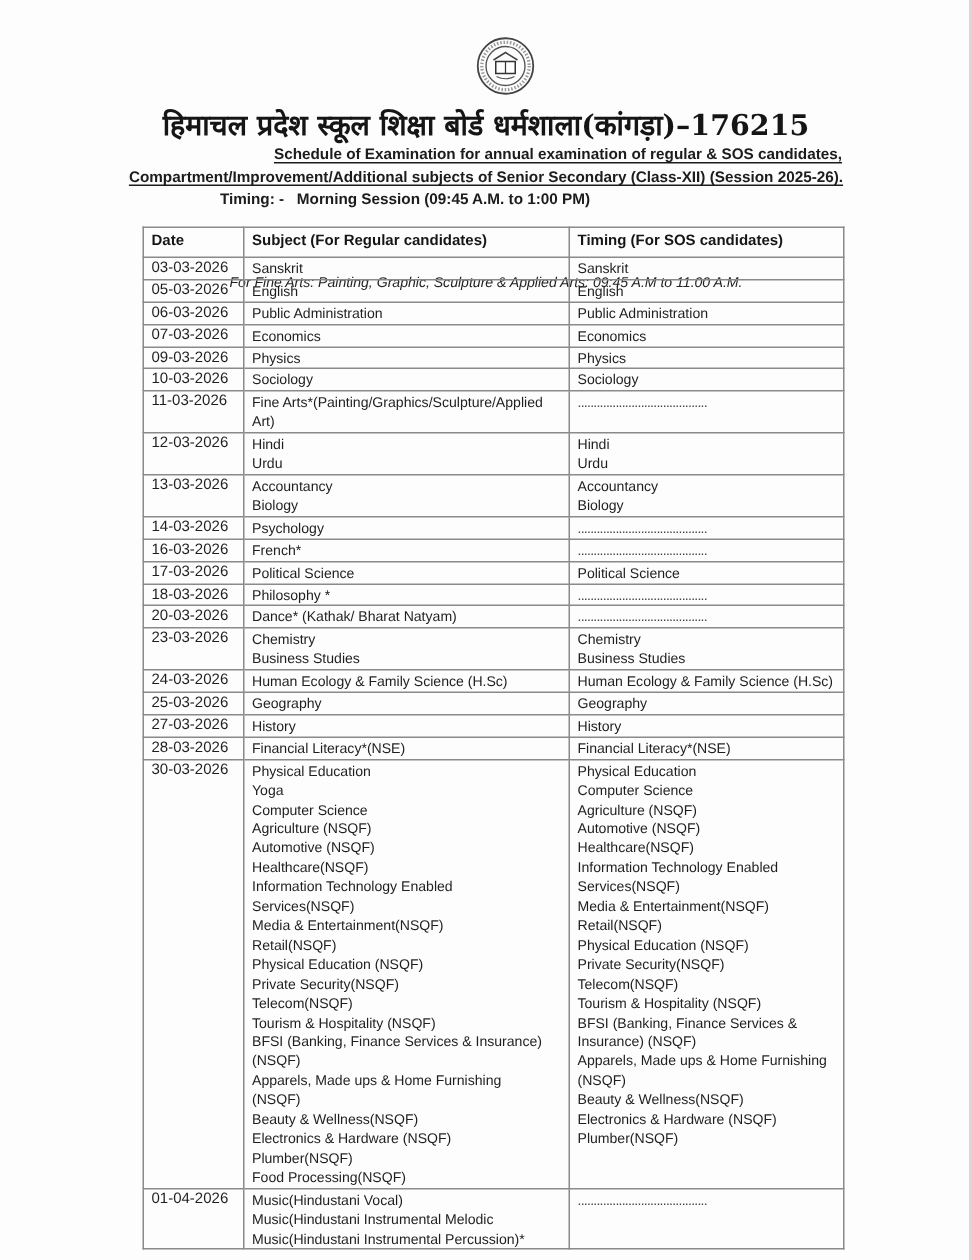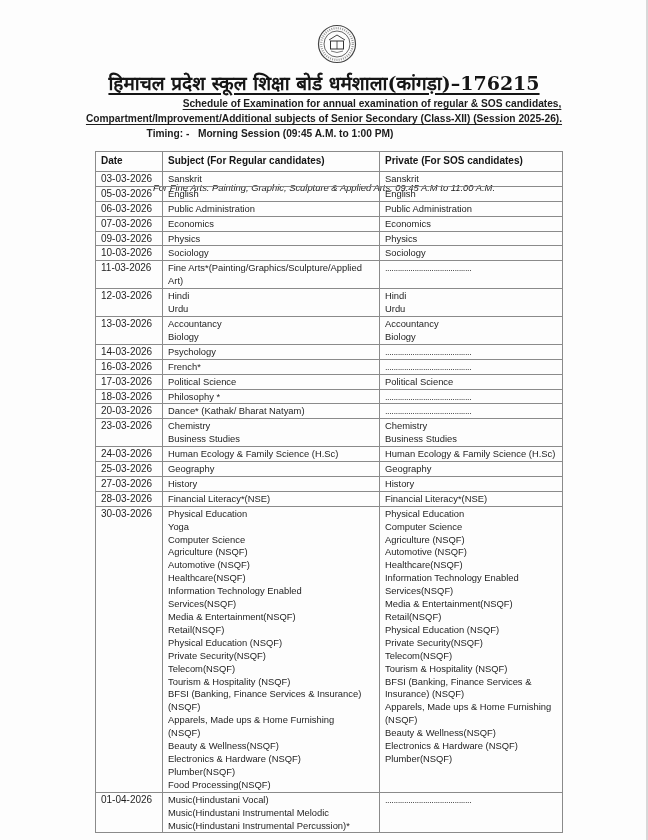--- a/index.html
+++ b/index.html
@@ -17,21 +17,21 @@
   .logo {
     position: absolute; left: 317px; top: 24px; width: 40px; height: 40px;
   }
   .hindi-title {
     position: absolute; left: 0; width: 648px; top: 70px;
     text-align: center;
     font-family: "DejaVu Serif", serif;
     font-size: 19px; font-weight: bold; letter-spacing: 0px;
     color: #151515;
   }
-  .hindi-title span { text-decoration: underline; text-decoration-thickness: 1.5px; text-underline-offset: 3px; }
+  .hindi-title span { text-decoration-thickness: 1.5px; text-underline-offset: 3px; }
   .subtitle {
     position: absolute; left: 0; width: 648px; text-align: center;
     font-size: 10.2px; font-weight: bold; color: #1c1c1c;
   }
   .subtitle span { text-decoration: underline; text-underline-offset: 2px; }
   .sub1 { top: 98px; padding-left: 48px; }
   .sub2 { top: 113px; }
   .timing {
     position: absolute; left: 0; width: 540px; top: 128px; text-align: center;
     font-size: 10.2px; font-weight: bold; color: #1c1c1c; white-space: pre;
@@ -97,21 +97,21 @@
 <table class="sched">
   <colgroup>
       <col class="c-date">
       <col class="c-reg">
       <col class="c-sos">
     </colgroup>
   <thead>
     <tr>
       <th>Date</th>
       <th>Subject (For Regular candidates)</th>
-      <th>Private (For SOS candidates)</th>
+      <th>Timing (For SOS candidates)</th>
     </tr>
   </thead>
   <tbody id="sched-body">
       <tr>
         <td class="date">03-03-2026</td>
         <td>
           <span class="line">Sanskrit</span>
         </td>
         <td>
           <span class="line">Sanskrit</span>

